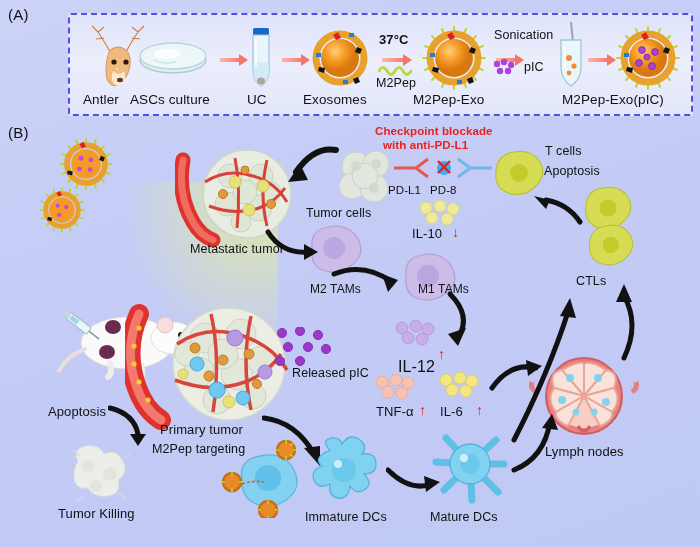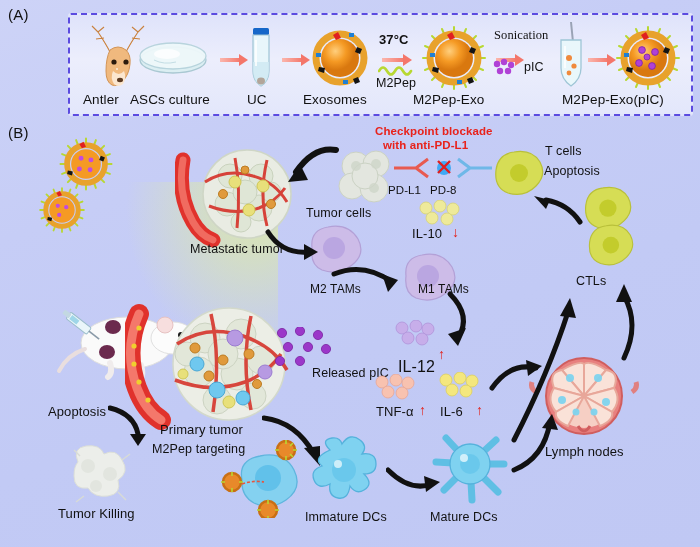--- a/index.html
+++ b/index.html
@@ -177,21 +177,21 @@
       <path d="M47 55 l5 -2 2 5 -5 2z" fill="#141414"></path>
       <rect x="10" y="29" width="5" height="4" fill="#1f7fd4"></rect>
       <rect x="37" y="56" width="5" height="4" fill="#1f7fd4"></rect>
     </svg>
     <span class="lbl lbl-a" style="left:413px;top:92px;">M2Pep-Exo</span>
 
     <div class="parrow" style="left:496px;top:55px;width:28px;">
         <span class="shaft"></span>
         <span class="head"></span>
       </div>
-    <span class="lbl" style="left:494px;top:28px;font-size:12.5px;font-family:Liberation Serif, serif;">Sonication</span>
+    <span class="lbl" style="left:494px;top:28px;font-size:12.5px;">Sonication</span>
     <svg style="position:absolute;left:492px;top:58px;" width="28" height="18" viewBox="0 0 28 18">
       <g fill="#b041d6">
         <circle cx="5" cy="6" r="3.2"></circle>
           <circle cx="12" cy="4" r="3.2"></circle>
           <circle cx="19" cy="7" r="3.2"></circle>
         <circle cx="8" cy="13" r="3.2"></circle>
           <circle cx="16" cy="13" r="3.2"></circle>
       </g>
     </svg>
     <span class="lbl" style="left:524px;top:60px;">pIC</span>
@@ -493,21 +493,21 @@
         <circle cx="10" cy="6" r="4.6"></circle>
           <circle cx="28" cy="4" r="4.6"></circle>
           <circle cx="46" cy="8" r="4.6"></circle>
         <circle cx="16" cy="20" r="4.6"></circle>
           <circle cx="36" cy="20" r="4.6"></circle>
           <circle cx="54" cy="22" r="4.6"></circle>
         <circle cx="8" cy="34" r="4.6"></circle>
           <circle cx="28" cy="34" r="4.6"></circle>
       </g>
     </svg>
-    <span class="lbl" style="left:312px;top:244px;font-size:12.5px;">Released pIC</span>
+    <span class="lbl" style="left:292px;top:244px;font-size:12.5px;">Released pIC</span>
 
     <svg style="position:absolute;left:374px;top:252px;" width="44" height="26" viewBox="0 0 44 26">
       <g fill="#f8c2b0" stroke="#e8a694" stroke-width=".8">
         <circle cx="8" cy="8" r="6"></circle>
           <circle cx="22" cy="6" r="6"></circle>
           <circle cx="34" cy="9" r="6"></circle>
         <circle cx="14" cy="18" r="6"></circle>
           <circle cx="28" cy="19" r="6"></circle>
       </g>
     </svg>

